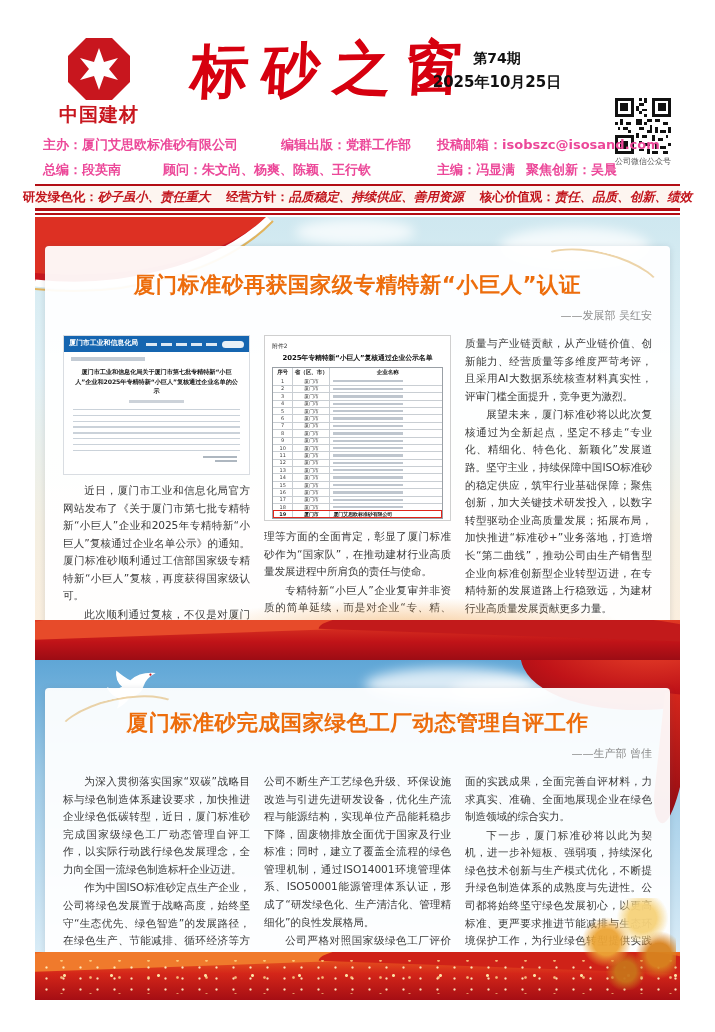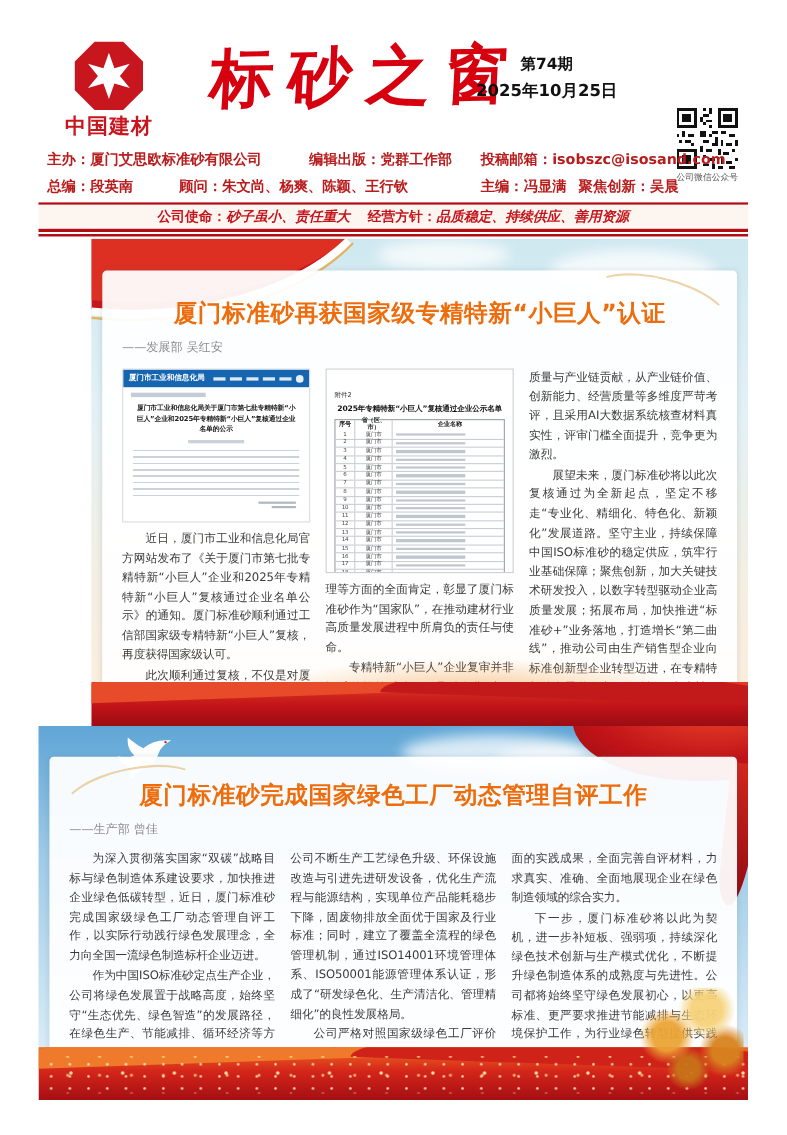--- a/index.html
+++ b/index.html
@@ -15,52 +15,52 @@
   .paper-title{position:absolute;left:128px;top:6px;width:340px;margin:0;text-align:center;
       font-family:"DejaVu Serif","Liberation Serif",serif;
       font-size:58px;font-weight:900;color:#d6000f;letter-spacing:13px;
       transform:skewX(-4deg) rotate(-1deg);line-height:1.15;}
   .issue-block{position:absolute;right:108px;top:20px;width:150px;text-align:center;color:#111;}
   .issue-no{font-size:14px;font-weight:700;}
   .issue-date{font-size:15px;font-weight:700;margin-top:5px;}
   .qr-wrap{position:absolute;right:6px;top:68px;width:62px;text-align:center;}
   .qr{width:56px;height:56px;margin:0 auto;background:#fff;}
   .qr-caption{font-size:8px;color:#555;margin-top:2px;white-space:nowrap;}
-  .mh-row{position:absolute;left:0;right:70px;height:18px;font-size:13px;color:#b91c1c;text-decoration:underline;}
+  .mh-row{position:absolute;left:0;right:70px;height:18px;font-size:13px;color:#ec4899;text-decoration:underline;}
   .mh-row .mh-item{position:absolute;white-space:nowrap;font-weight:600;}
   .mh-row b{font-weight:700;}
   .mh-row1{top:106px;}
   .mh-row2{top:131px;}
   .mh1-0{left:8px;} .mh1-1{left:246px;} .mh1-2{left:402px;}
   .mh2-0{left:8px;} .mh2-1{left:128px;} .mh2-2{left:402px;} .mh2-3{left:491px;}
 
   
   .banner{position:absolute;left:35px;right:35px;top:184px;height:24px;
       background:#fdf5f0;border-top:2px solid #b30d14;
       display:flex;align-items:center;justify-content:center;gap:16px;
       color:#c2151c;font-size:12.5px;white-space:nowrap;}
   .banner b{font-weight:800;}
   .banner i{font-weight:600;}
   .banner-underline{position:absolute;left:35px;right:35px;top:208px;height:7px;
       background:linear-gradient(#b30d14 0 3px,transparent 3px 5px,#b30d14 5px 7px);}
 
   
   .section{position:absolute;left:35px;right:35px;overflow:hidden;}
   .sect1{top:217px;height:443px;
-      background:linear-gradient(180deg,#cfe8f0 0%,#e2f1f6 35%,#f4efe2 70%,#fdeedd 100%);margin-left:48px;}
+      background:linear-gradient(180deg,#cfe8f0 0%,#e2f1f6 35%,#f4efe2 70%,#fdeedd 100%);}
   .sect2{top:660px;height:340px;
       background:linear-gradient(180deg,#5fa6d6 0%,#9fcbe7 35%,#e9f5fb 100%);}
   .cloud{position:absolute;border-radius:50%;background:rgba(255,255,255,.75);filter:blur(6px);}
 
   .card{position:absolute;left:10px;right:10px;background:rgba(255,255,255,.94);
       border-radius:4px;box-shadow:0 1px 6px rgba(80,90,110,.18);overflow:hidden;}
   .card1{top:29px;bottom:20px;padding:24px 18px 6px;}
   .card2{top:28px;bottom:44px;padding:20px 18px 6px;}
   .headline{margin:0;text-align:center;font-size:21.5px;font-weight:800;color:#ed6d0c;letter-spacing:.5px;}
-  .byline{text-align:left;font-size:11px;color:#8d8d8d;margin-top:9px;}
+  .byline{text-align:right;font-size:11px;color:#8d8d8d;margin-top:9px;}
   .cols{display:flex;gap:14px;margin-top:12px;}
   .col{flex:1;min-width:0;font-size:10.6px;line-height:1.66;color:#3a3a3a;
       text-align:justify;letter-spacing:-0.1px;}
   .col p{margin:0 0 1px;}
   .col p.ind{text-indent:2em;}
 
   
   .swirl{position:absolute;width:130px;height:54px;border:2px solid rgba(222,176,98,.55);
       border-color:rgba(222,176,98,.55) transparent transparent transparent;border-radius:50%;}
 
@@ -74,21 +74,21 @@
   .gov-crumb{height:4px;width:40%;background:#c3cbd4;margin:5px 7px 0;}
   .gov-title{font-size:6.2px;font-weight:700;color:#222;text-align:center;margin:6px 10px 2px;line-height:1.55;}
   .gov-meta{height:3px;width:30%;background:#ccd2d9;margin:4px auto 0;}
   .gov-body{height:44px;margin:6px 9px 0;
       background:repeating-linear-gradient(180deg,#b9c3cd 0 1.4px,transparent 1.4px 5.8px);opacity:.75;}
   .gov-sign{height:2px;width:34px;background:#aeb7c0;margin:3px 12px 0 auto;}
   .gov-sign2{height:2px;width:22px;background:#aeb7c0;margin:2px 12px 0 auto;}
 
   
   .fig-att{height:186px;border:1px solid #cfcfcf;background:#fff;margin-bottom:7px;
-      padding:19px 7px 6px;overflow:hidden;}
+      padding:5px 7px 6px;overflow:hidden;}
   .att-label{font-size:6px;color:#333;}
   .att-title{font-size:6.9px;font-weight:700;color:#111;text-align:center;margin:2px 0 3px;}
   .att-table{border:1px solid #9aa0a6;}
   .trow{display:flex;align-items:center;height:7.4px;border-top:1px solid #c9ced3;
       font-size:5px;color:#444;line-height:1;}
   .trow:first-child{border-top:none;}
   .trow.head{height:9px;font-weight:700;font-size:5.6px;color:#222;}
   .tc1{width:12%;text-align:center;border-right:1px solid #c9ced3;align-self:stretch;
       display:flex;align-items:center;justify-content:center;}
   .tc2{width:22%;text-align:center;border-right:1px solid #c9ced3;align-self:stretch;
@@ -189,22 +189,23 @@
     </div>
     <div class="mh-row mh-row2">
       <span class="mh-item mh2-0"><b>总编：</b><span>段英南</span></span>
       <span class="mh-item mh2-1"><b>顾问：</b><span>朱文尚、杨爽、陈颖、王行钦</span></span>
       <span class="mh-item mh2-2"><b>主编：</b><span>冯显满</span></span>
       <span class="mh-item mh2-3"><b>聚焦创新：</b><span>吴晨</span></span>
     </div>
   </header>
 
   <div class="banner">
-    <span><b>公司使命：</b><i>砂子虽小、责任重大</i></span>
+    <span><b>研发绿色化：</b><i>砂子虽小、责任重大</i></span>
     <span><b>经营方针：</b><i>品质稳定、持续供应、善用资源</i></span>
+    <span><b>核心价值观：</b><i>责任、品质、创新、绩效</i></span>
   </div>
   <div class="banner-underline"></div>
 
   <section class="section sect1">
     <div class="cloud" style="right:30px;top:10px;width:150px;height:40px;"></div>
     <div class="cloud" style="left:260px;top:2px;width:120px;height:26px;"></div>
     <span class="ribbon-a1">
       <svg width="280" height="86" viewBox="0 0 280 86">
         <path d="M0 0 H232 C180 48 92 74 0 64 Z" fill="#c8161e"></path>
         <path d="M0 0 H232 C186 40 104 64 0 56 Z" fill="#e03525" opacity=".85"></path>

